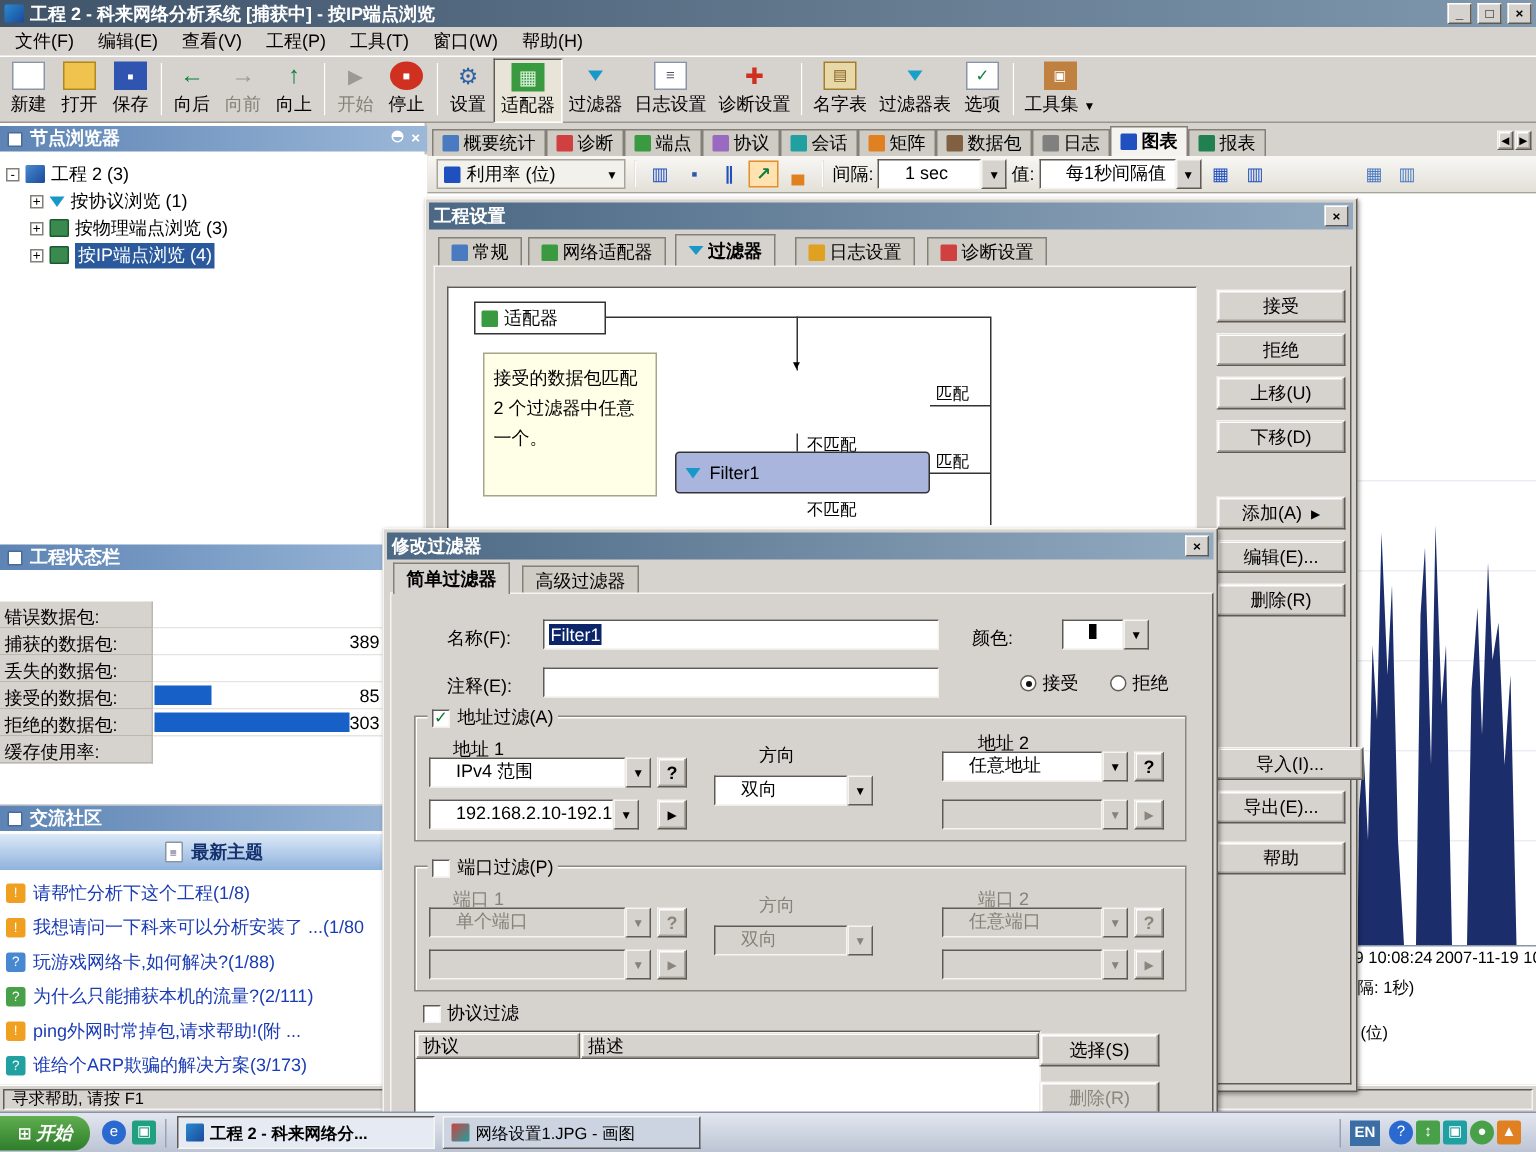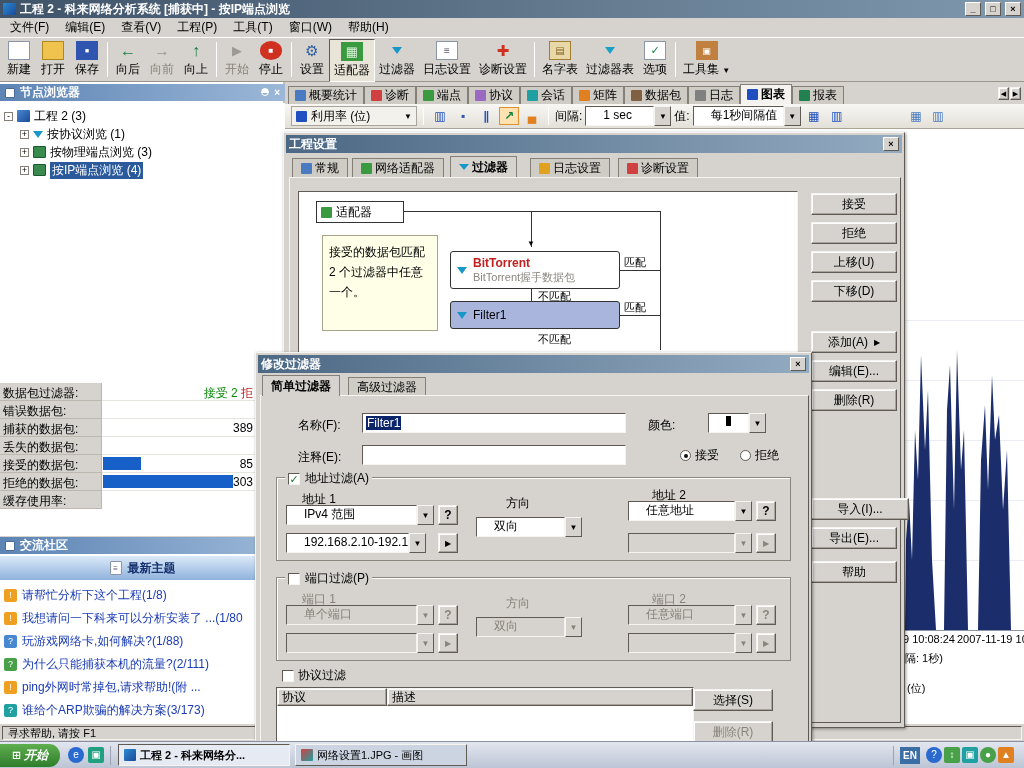--- a/index.html
+++ b/index.html
@@ -191,25 +191,23 @@
       </div>
       <div class="titem" style="padding-left:20px">
         <span class="expander">+</span>
         <span class="nicon" style="background:#3a8a50;border:1px solid #1a5a30"></span>
         <span class="sel-label">按IP端点浏览 (4)</span>
       </div>
     </div>
   </div>
 
   <div class="abs" style="left:0;top:363px;width:285px;height:173px;background:#fff">
-    <div class="srow" style="top:20px">
-      <span class="slabel">数据包过滤器:</span>
-      <span class="sval">
-          <span class="snum"><span style="color:#0a8a0a">接受 2</span> <span style="color:#c02020">拒</span></span>
-        </span>
+    <div class="phead" style="left:0;top:0;width:285px">
+      <span class="nicon" style="width:10px;height:10px;background:#fff;border:1px solid #4a6a9a"></span>
+      <span>工程状态栏</span>
     </div>
     <div class="srow" style="top:38px">
       <span class="slabel">错误数据包:</span>
         <span class="sval"></span>
     </div>
     <div class="srow" style="top:56px">
       <span class="slabel">捕获的数据包:</span>
       <span class="sval">
           <span class="snum">389</span>
         </span>
@@ -398,27 +396,20 @@
     <div class="abs sunken" style="left:14px;top:58px;width:500px;height:396px;background:#fff"></div>
     <div class="abs" style="left:32px;top:68px;width:88px;height:22px;background:#fff;border:1px solid #333;display:flex;align-items:center;gap:4px;padding:0 4px">
       <span class="nicon" style="width:11px;height:11px;background:#3a9a40"></span>
       <span>适配器</span>
     </div>
     <div class="dline" style="left:120px;top:78px;width:256px;height:1px"></div>
     <div class="dline" style="left:247px;top:78px;width:1px;height:36px"></div>
     <div class="glabel" style="left:243px;top:106px;font-size:8px">▼</div>
     <div class="dline" style="left:376px;top:78px;width:1px;height:139px"></div>
     <div class="abs" style="left:38px;top:102px;width:116px;height:96px;background:#ffffe8;border:1px solid #a8a48a;padding:6px;line-height:20px">接受的数据包匹配 2 个过滤器中任意一个。</div>
-    <div class="abs" style="left:166px;top:118px;width:170px;height:38px;background:#fff;border:1px solid #333;border-radius:3px;display:flex;align-items:center;gap:6px;padding:0 6px">
-      <span class="funnel"></span>
-      <span>
-          <div style="color:#c02020;font-weight:bold">BitTorrent</div>
-          <div style="color:#8a867e;font-size:11px">BitTorrent握手数据包</div>
-        </span>
-    </div>
     <div class="dline" style="left:336px;top:137px;width:40px;height:1px"></div>
     <div class="glabel" style="left:340px;top:122px;font-size:11px">匹配</div>
     <div class="dline" style="left:247px;top:156px;width:1px;height:12px"></div>
     <div class="glabel" style="left:254px;top:156px;font-size:11px">不匹配</div>
     <div class="abs" style="left:166px;top:168px;width:170px;height:28px;background:#a9b5dd;border:1px solid #333;border-radius:3px;display:flex;align-items:center;gap:6px;padding:0 6px">
       <span class="funnel"></span>
       <span>Filter1</span>
     </div>
     <div class="dline" style="left:336px;top:182px;width:40px;height:1px"></div>
     <div class="glabel" style="left:340px;top:167px;font-size:11px">匹配</div>

